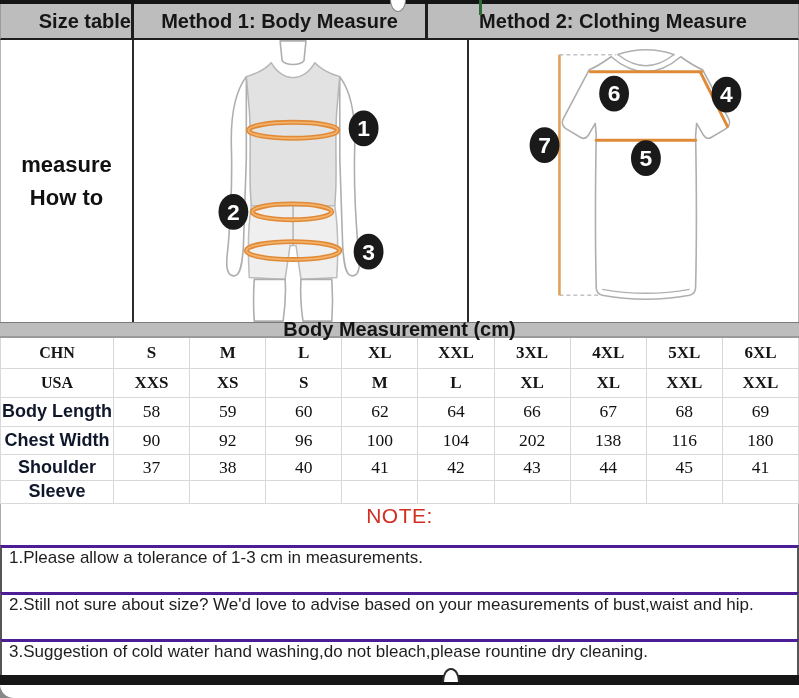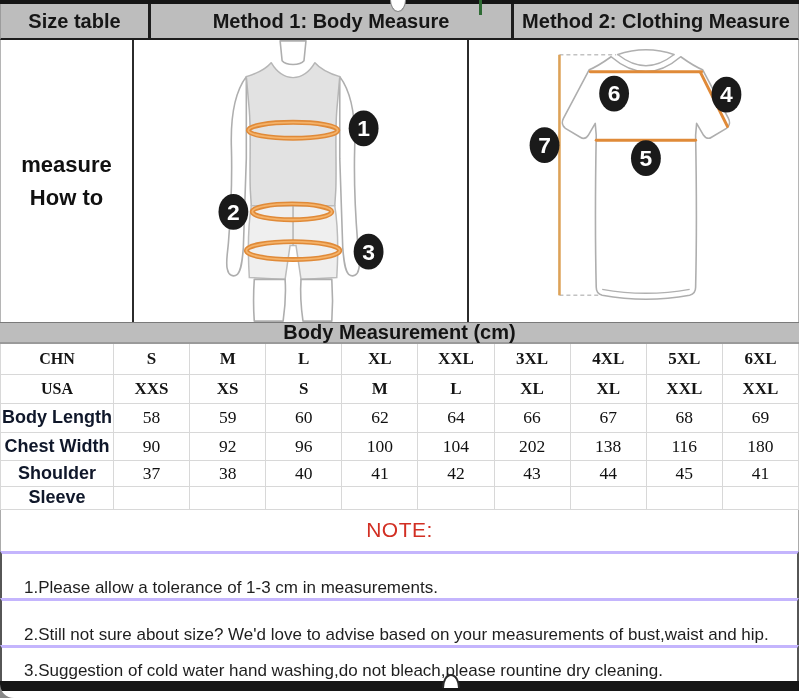--- a/index.html
+++ b/index.html
@@ -18,22 +18,22 @@
   
   .top-border{position:relative;height:4px;background:#151515;}
   .top-notch{position:absolute;left:390px;top:0;width:16px;height:12px;background:#fff;
     border:1px solid #8a8a8a;border-top:none;border-radius:0 0 50% 50%/0 0 100% 100%;}
   .green-tick{position:absolute;left:479px;top:0;width:3px;height:15px;background:#2e6b34;}
   
   .header-row{display:flex;height:36px;background:var(--header-bg);
     border-bottom:2px solid #1d1d1d;border-left:1px solid #9c9c9c;border-right:1px solid #9c9c9c;}
   .hcell{display:flex;align-items:center;justify-content:center;
     font-weight:bold;font-size:20px;color:#161616;}
-  .hcell.c1{width:150px;border-right:3px solid #1d1d1d;}
-  .hcell.c2{width:363px;border-right:3px solid #1d1d1d;}
+  .hcell.c1{width:133px;border-right:3px solid #1d1d1d;justify-content:flex-end;}
+  .hcell.c2{width:294px;border-right:3px solid #1d1d1d;}
   .hcell.c3{flex:1;}
   
   .figure-row{display:flex;height:282px;background:#fff;
     border-left:1px solid #b5b5b5;border-right:1px solid #b5b5b5;}
   .fcell{position:relative;overflow:hidden;}
   .fcell.c1{width:133px;border-right:2px solid #2b2b2b;display:flex;align-items:center;justify-content:center;}
   .fcell.c2{width:335px;border-right:2px solid #2b2b2b;}
   .fcell.c3{flex:1;}
   .how-to{font-weight:bold;font-size:22px;color:#111;text-align:center;line-height:33px;}
   .fcell svg{display:block;width:100%;height:100%;}
@@ -43,40 +43,40 @@
   .shorts{fill:#efefef;stroke:#bcbcbc;stroke-width:1.5;}
   .thin{fill:none;stroke:#b0b0b0;stroke-width:1.4;}
   .band-outer{fill:none;stroke:var(--accent-orange);stroke-width:5;}
   .band-inner{fill:none;stroke:#f4b269;stroke-width:1.8;}
   .mline{fill:none;stroke:var(--accent-orange);stroke-width:3;stroke-linecap:round;}
   .mline-v{fill:none;stroke:#dda258;stroke-width:2.6;}
   .dash{fill:none;stroke:#c2c2c2;stroke-width:1.5;stroke-dasharray:4 3;}
   .badge-bg{fill:var(--badge-black);}
   .badge-num{fill:#fff;font-family:"Liberation Sans",sans-serif;font-size:23px;font-weight:bold;text-anchor:middle;}
   
-  .section-bar{height:22px;background:var(--header-bg);border-top:1px solid #7a7a7a;border-bottom:2px solid #9a9a9a;
+  .section-bar{height:16px;background:var(--header-bg);border-top:1px solid #7a7a7a;border-bottom:2px solid #9a9a9a;
     display:flex;align-items:center;justify-content:center;font-weight:bold;font-size:20px;color:#141414;}
   
   table.size-table{width:799px;height:165px;table-layout:fixed;border-collapse:collapse;
     border-left:1px solid #cccccc;border-right:1px solid #cccccc;}
   table.size-table td{border:1px solid #d8d8d8;text-align:center;vertical-align:middle;padding:0;overflow:hidden;}
   table.size-table tr:first-child td{border-top:none;}
   table.size-table col.c-label{width:113px;}
   tr.r-chn{height:30px;} tr.r-usa{height:29px;padding-left:44px;} tr.r-len{height:29px;}
   tr.r-chest{height:28px;} tr.r-shoulder{height:26px;} tr.r-sleeve{height:23px;}
   .lbl-serif{font-family:"Liberation Serif",serif;font-weight:bold;font-size:16px;color:#141414;}
   .lbl-sans{font-family:"Liberation Sans",sans-serif;font-weight:bold;font-size:18px;color:#0f172a;}
   .v-serif-b{font-family:"Liberation Serif",serif;font-weight:bold;font-size:17px;color:#141414;}
   .v-serif{font-family:"Liberation Serif",serif;font-size:17.5px;color:#101010;}
   
   .note-title{height:41px;border-left:1px solid #ababab;border-right:1px solid #ababab;
-    display:flex;align-items:center;justify-content:center;
+    display:flex;justify-content:center;
     color:var(--note-red);font-size:21px;letter-spacing:.5px;}
-  .note-row{height:47px;border-top:3px solid #c4b5fd;border-left:2px solid #565656;border-right:2px solid #565656;
-    display:flex;align-items:flex-end;padding-left:22px;
+  .note-row{height:47px;border-top:3px solid #4c1d95;border-left:2px solid #565656;border-right:2px solid #565656;
+    display:flex;align-items:flex-start;padding-left:7px;
     font-size:17px;color:#1e1e1e;white-space:nowrap;}
   .note-row.last{height:36px;}
   
   .bottom-bar{position:relative;height:10px;background:var(--bottom-bar);}
   .bottom-notch{position:absolute;left:442px;top:-7px;width:18px;height:14px;background:#fff;
     border:2px solid #2a2a2a;border-bottom:none;border-radius:50% 50% 0 0/100% 100% 0 0;}
 </style>
 </head>
 <body>
 

